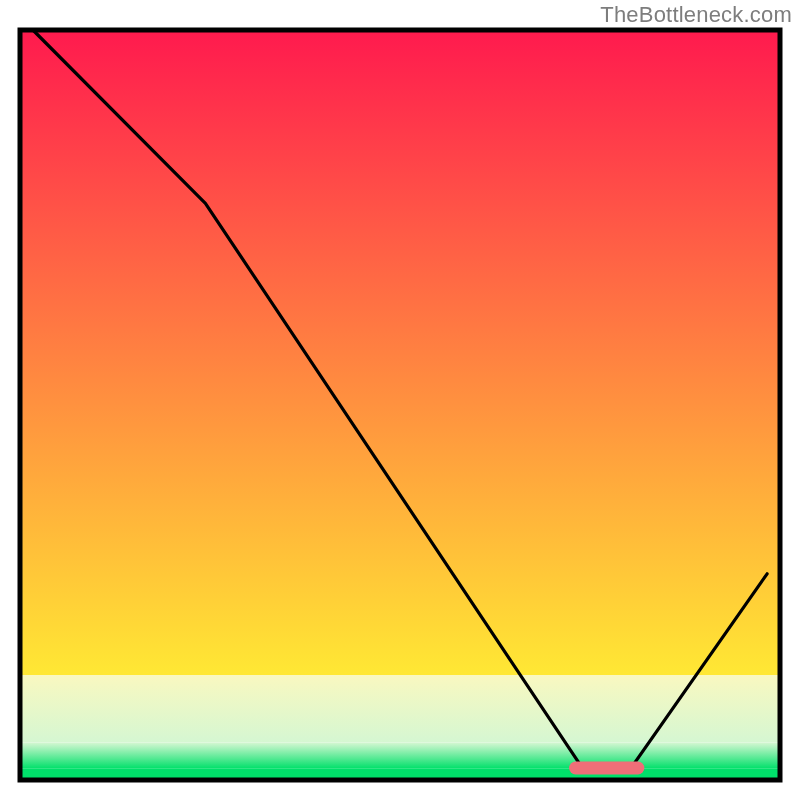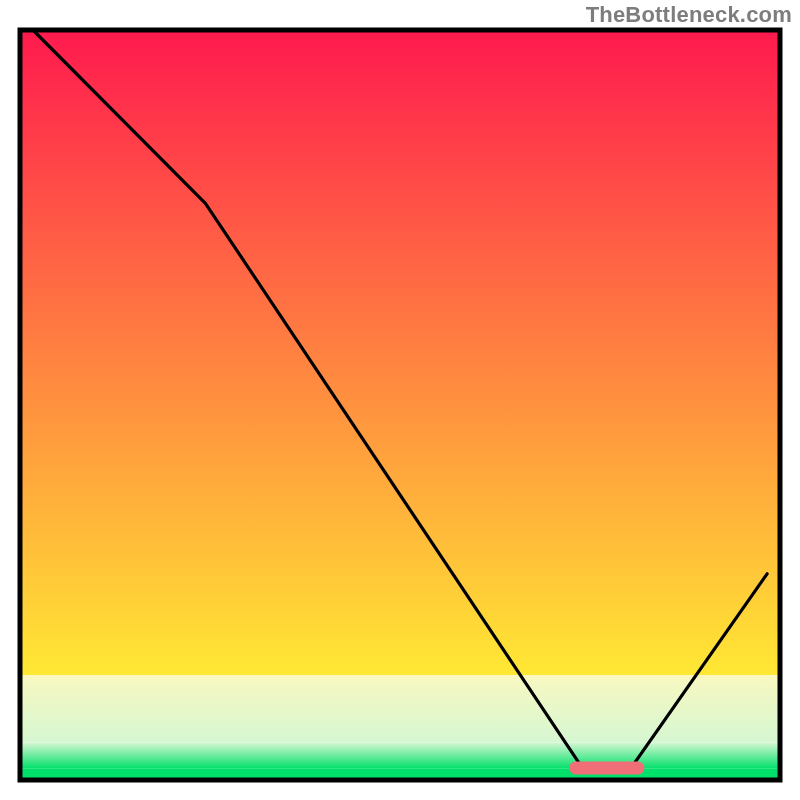--- a/index.html
+++ b/index.html
@@ -8,21 +8,21 @@
     position: relative;
     width: 800px;
     height: 800px;
   }
   .watermark {
     position: absolute;
     top: 2px;
     right: 8px;
     font-family: Arial, Helvetica, sans-serif;
     font-size: 22px;
-    font-weight: 700;
+    font-weight: 400;
     color: #7d7d7d;
     letter-spacing: 0.2px;
     pointer-events: none;
   }
   svg.plot {
     position: absolute;
     left: 0;
     top: 0;
   }
 </style>

